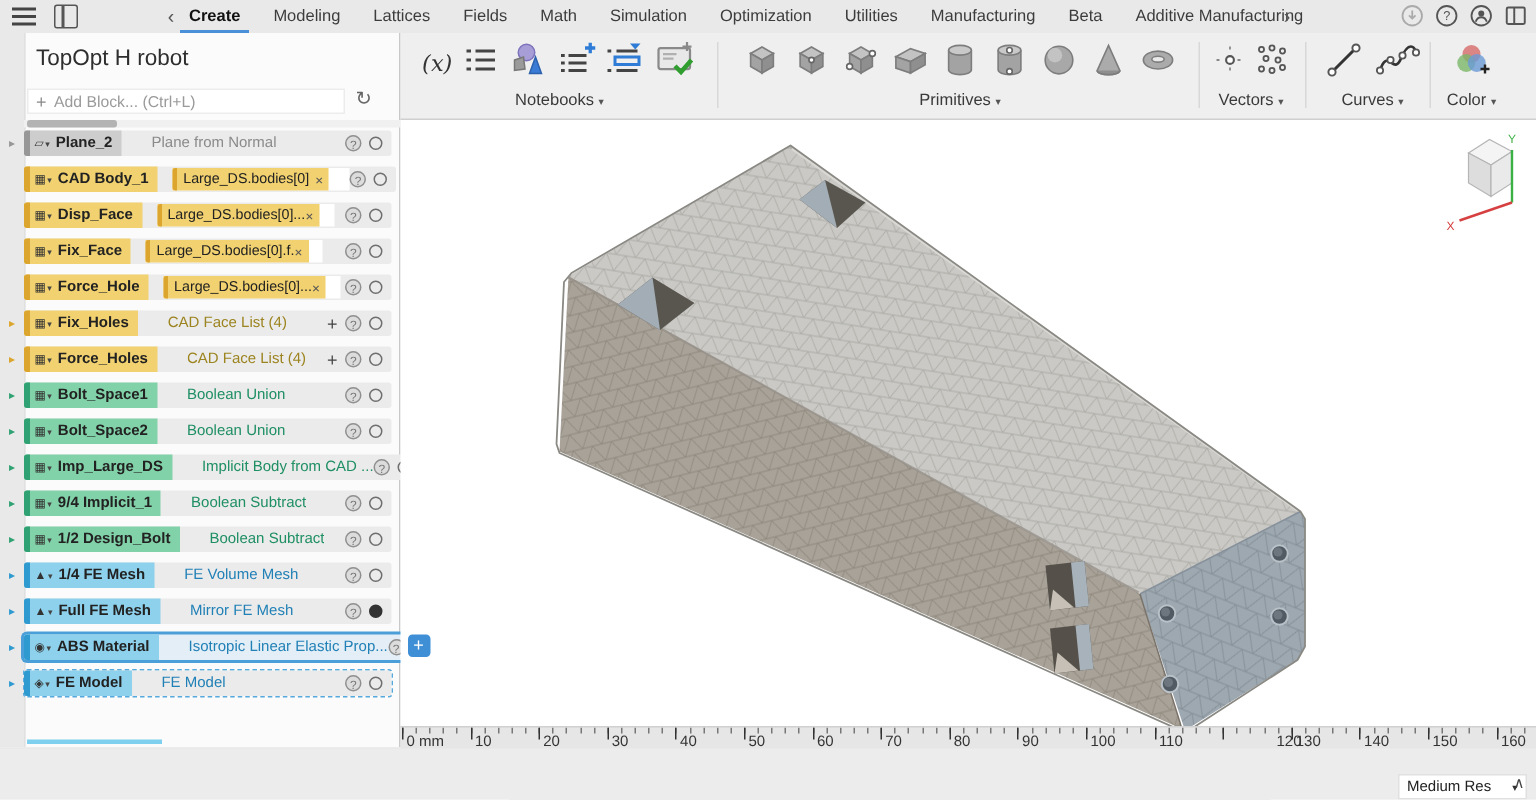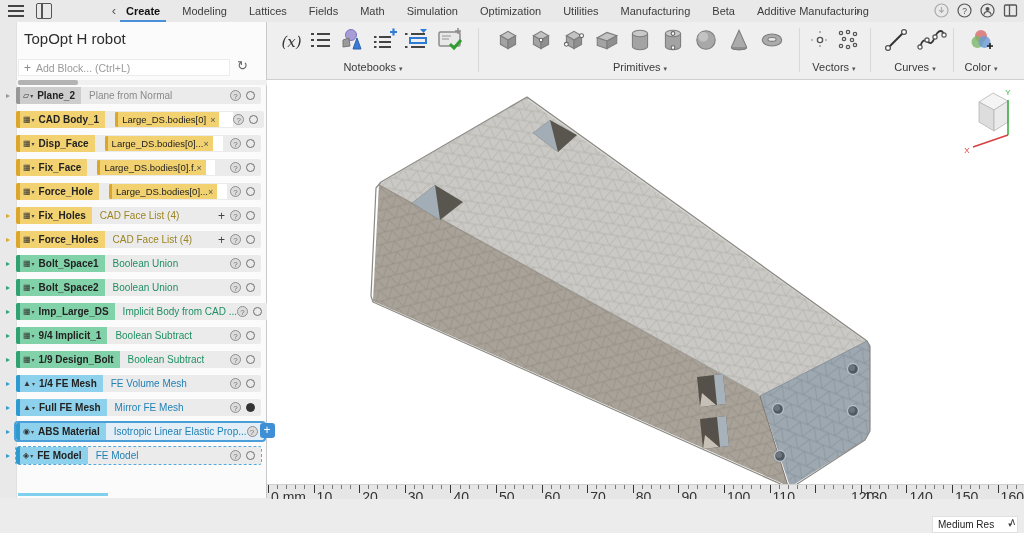--- a/index.html
+++ b/index.html
@@ -39,21 +39,21 @@
   .row-box{flex:1;margin-right:6px;height:17px;background:#ebebeb;border-radius:2px;display:flex;align-items:center;
            box-sizing:border-box;position:relative;}
   .block-row.selected .row-box{box-shadow:0 0 0 2px #4a9fd8;background:#e4eef6;}
   .block-row.dashed .row-box{outline:1px dashed #57a9dd;outline-offset:0px;}
   .chip{height:17px;display:flex;align-items:center;border-radius:2px 0 0 2px;flex:none;}
   .chip-bar{width:4px;height:17px;flex:none;border-radius:2px 0 0 2px;}
   .chip-icon{font-size:8px;color:#333;margin:0 1px 0 3px;}
   .chip-icon.small-num{font-size:7px;font-style:italic;text-decoration:underline;}
   .chip-caret{font-size:6px;color:#444;margin-right:2px;}
   .chip-name{font-size:10px;font-weight:bold;color:#222;padding:0 6px 0 2px;white-space:nowrap;}
-  .desc{font-size:10px;margin-left:8px;white-space:nowrap;overflow:hidden;}
+  .desc{font-size:10px;margin-left:20px;white-space:nowrap;overflow:hidden;}
   .value-field{margin-left:10px;height:15px;background:#fff;display:flex;align-items:center;width:118px;}
   .vchip{height:15px;display:flex;align-items:center;}
   .vchip .chip-bar{height:15px;width:3px;}
   .vchip-text{font-size:9.5px;color:#222;padding:0 4px;white-space:nowrap;overflow:hidden;max-width:88px;}
   .vchip-x{font-size:9px;color:#555;padding-right:4px;cursor:pointer;}
   .num-input{margin-left:10px;width:100px;height:15px;background:#fff;border:1px solid #e3e3e3;font-size:10px;color:#222;
              display:flex;align-items:center;padding-left:8px;box-sizing:border-box;}
   .unit{font-size:10px;color:#9a9a9a;margin-left:6px;}
   .row-icons{margin-left:auto;display:flex;align-items:center;gap:5px;padding-right:6px;}
   .plus-ic{font-size:12px;color:#444;cursor:pointer;line-height:10px;}
@@ -81,21 +81,21 @@
   .tb-ic{cursor:pointer;}
 
   
   #viewport{left:267px;top:80px;width:757px;height:404px;background:#ffffff;}
 
   
   #ruler{left:267px;top:484px;width:757px;height:15px;background:#e6e6e6;border-top:1px solid #d0d0d0;overflow:hidden;}
   .tick{position:absolute;top:0;width:1px;background:#555;}
   .tick.major{height:8px;background:#333;}
   .tick.minor{height:4px;background:#777;}
-  .tick-label{position:absolute;top:4px;font-size:14px;color:#333;white-space:nowrap;}
+  .tick-label{position:absolute;top:4px;font-size:10px;color:#333;white-space:nowrap;}
   #footer{left:0px;top:499px;width:1024px;height:34px;background:#ececec;}
   #medres{position:absolute;left:932px;top:17px;height:15px;background:#fff;border:1px solid #e0e0e0;display:flex;
           align-items:center;padding:0 5px;font-size:10px;color:#222;gap:14px;cursor:pointer;}
   #medres .caret{font-size:7px;color:#333;}
   #collapse{position:absolute;left:1009px;top:17px;font-size:10px;color:#444;cursor:pointer;}
 </style>
 </head>
 <body>
 
 <div id="topbar" class="abs">
@@ -365,21 +365,21 @@
           </span>
         </div>
       </div>
       <div class="block-row">
         <span class="gutter-arrow" style="color: rgb(47, 161, 114);">▸</span>
         <div class="row-box">
           <span class="chip" style="background: rgb(130, 210, 169);">
             <span class="chip-bar" style="background: rgb(47, 161, 114);"></span>
             <span class="chip-icon">▦</span>
             <span class="chip-caret">▾</span>
-            <span class="chip-name">1/9 Design_Bolt</span>
+            <span class="chip-name">1/2 Design_Bolt</span>
           </span>
           <span class="desc" style="color: rgb(31, 143, 100);">Boolean Subtract</span>
           <span class="row-icons">
             <span class="help-ic">?</span>
             <span class="vis-ic"></span>
           </span>
         </div>
       </div>
       <div class="block-row">
         <span class="gutter-arrow" style="color: rgb(47, 154, 208);">▸</span>

